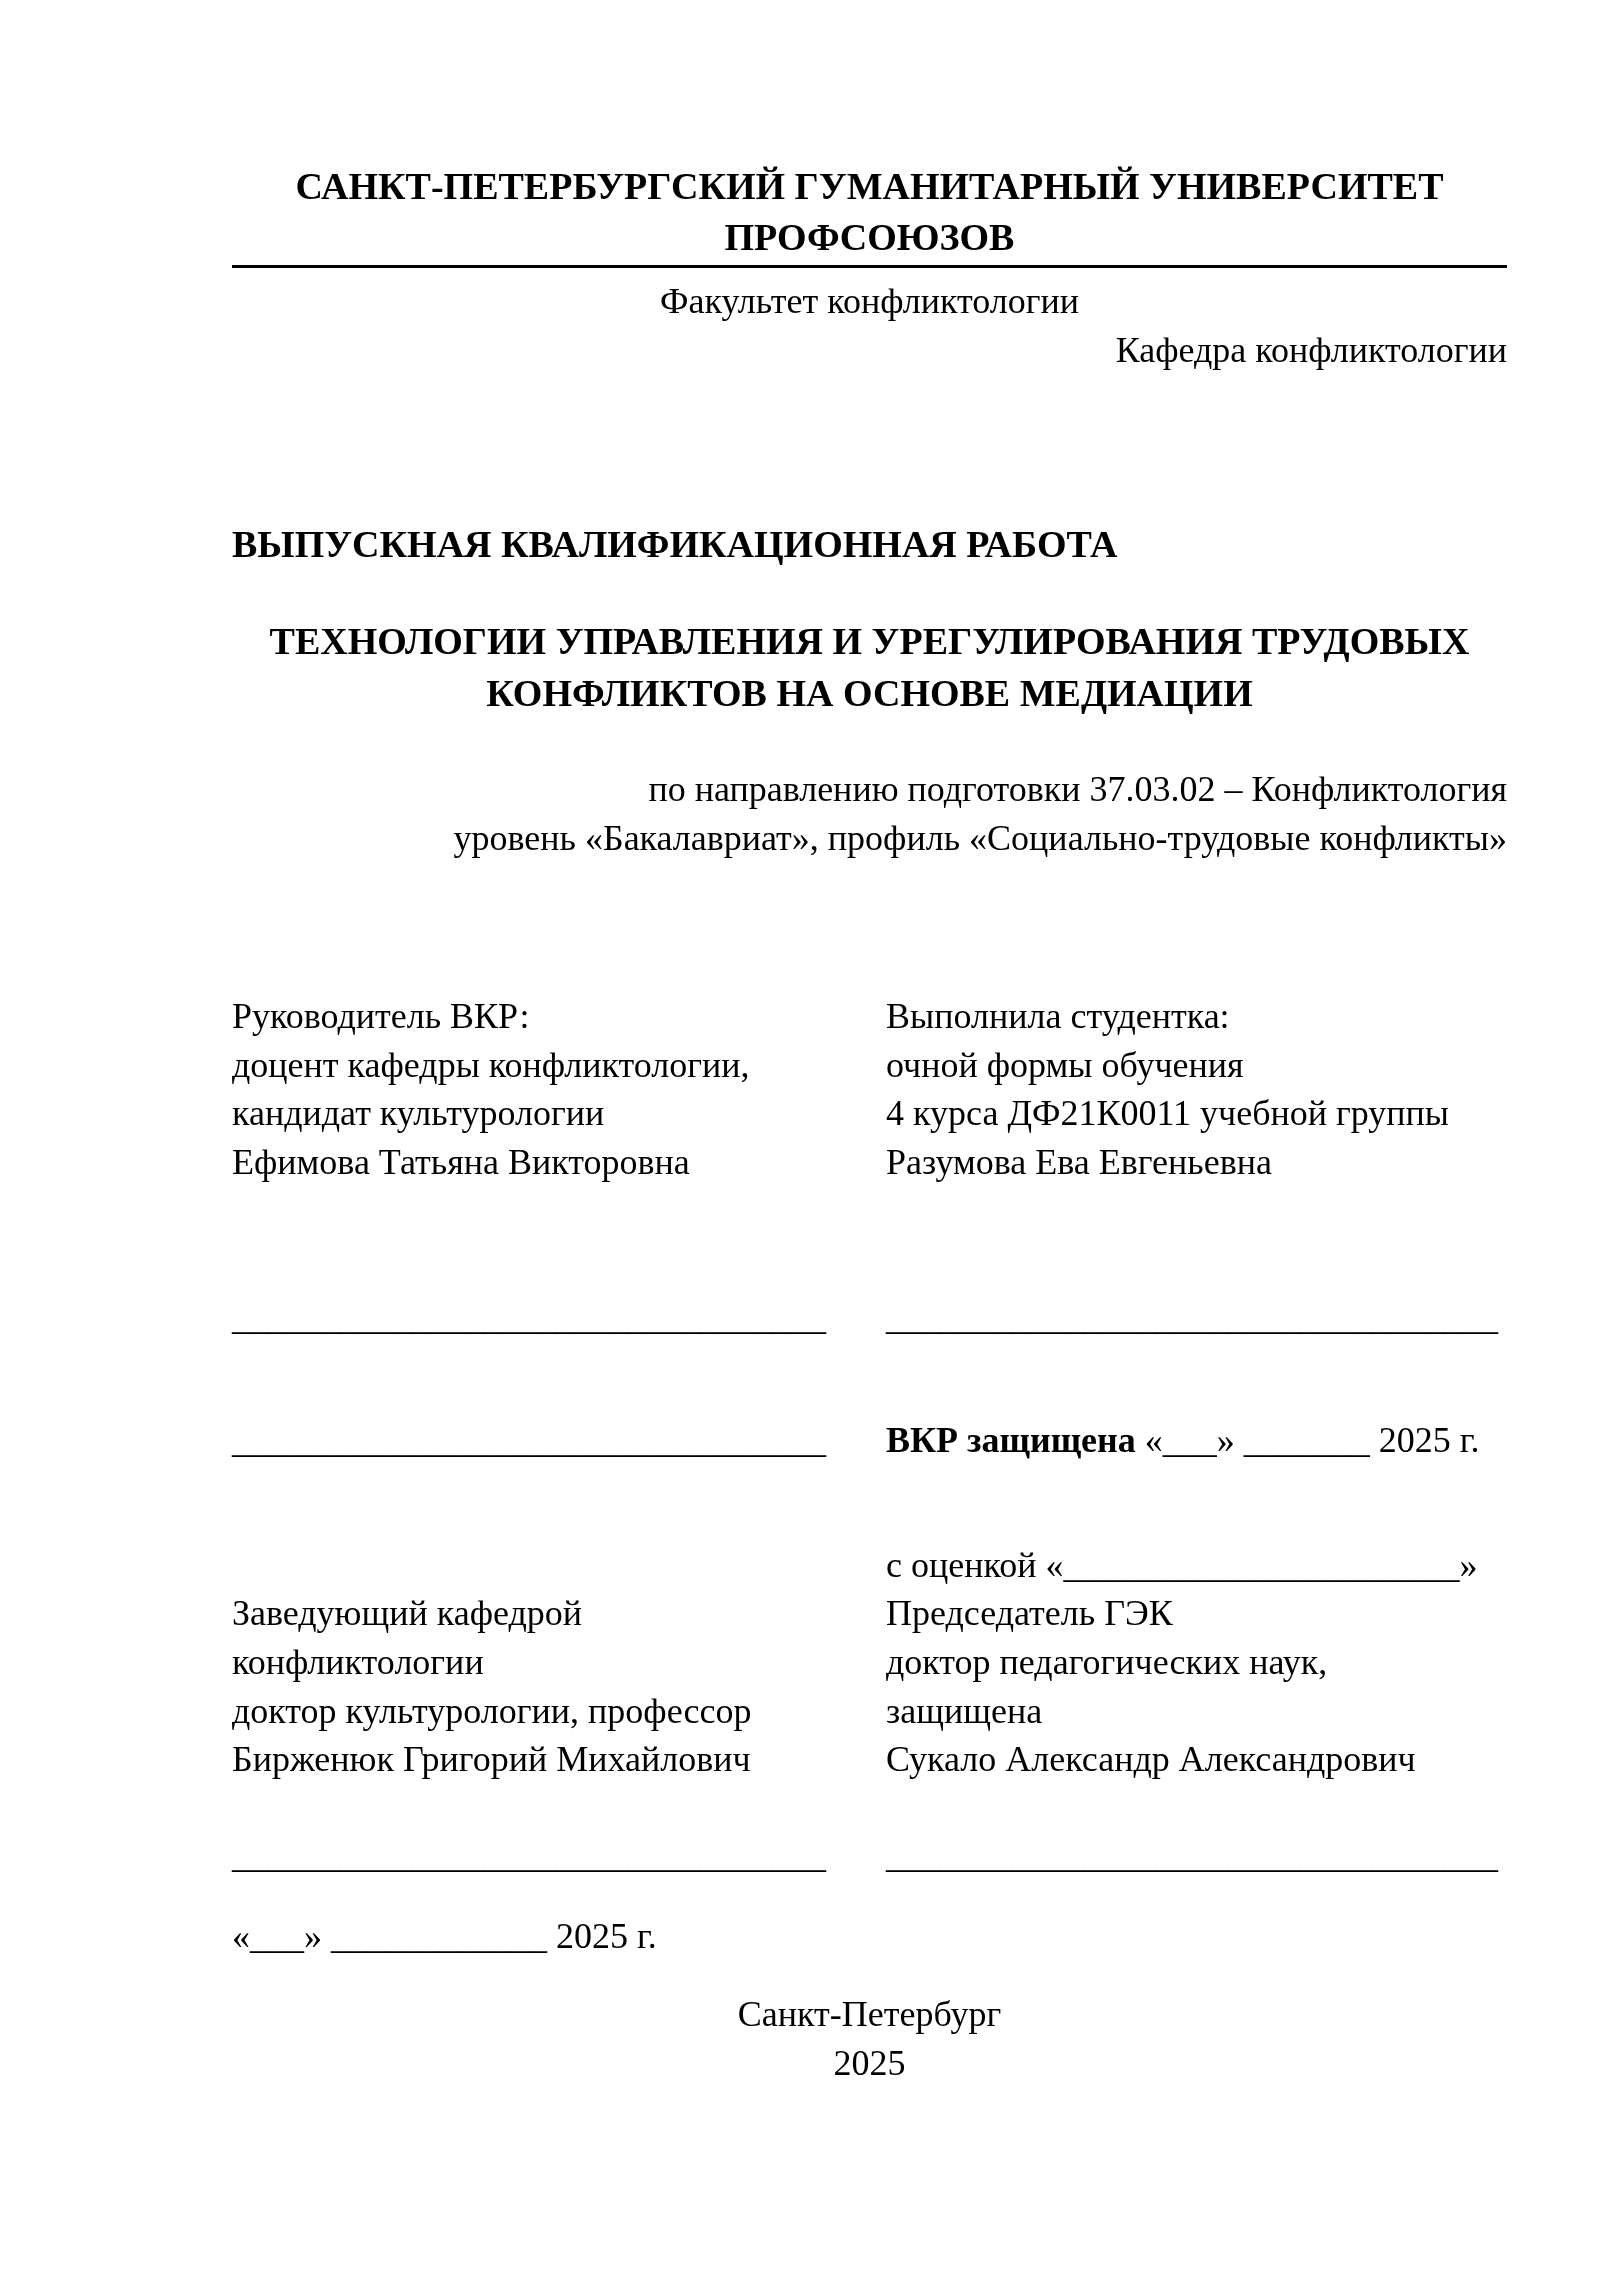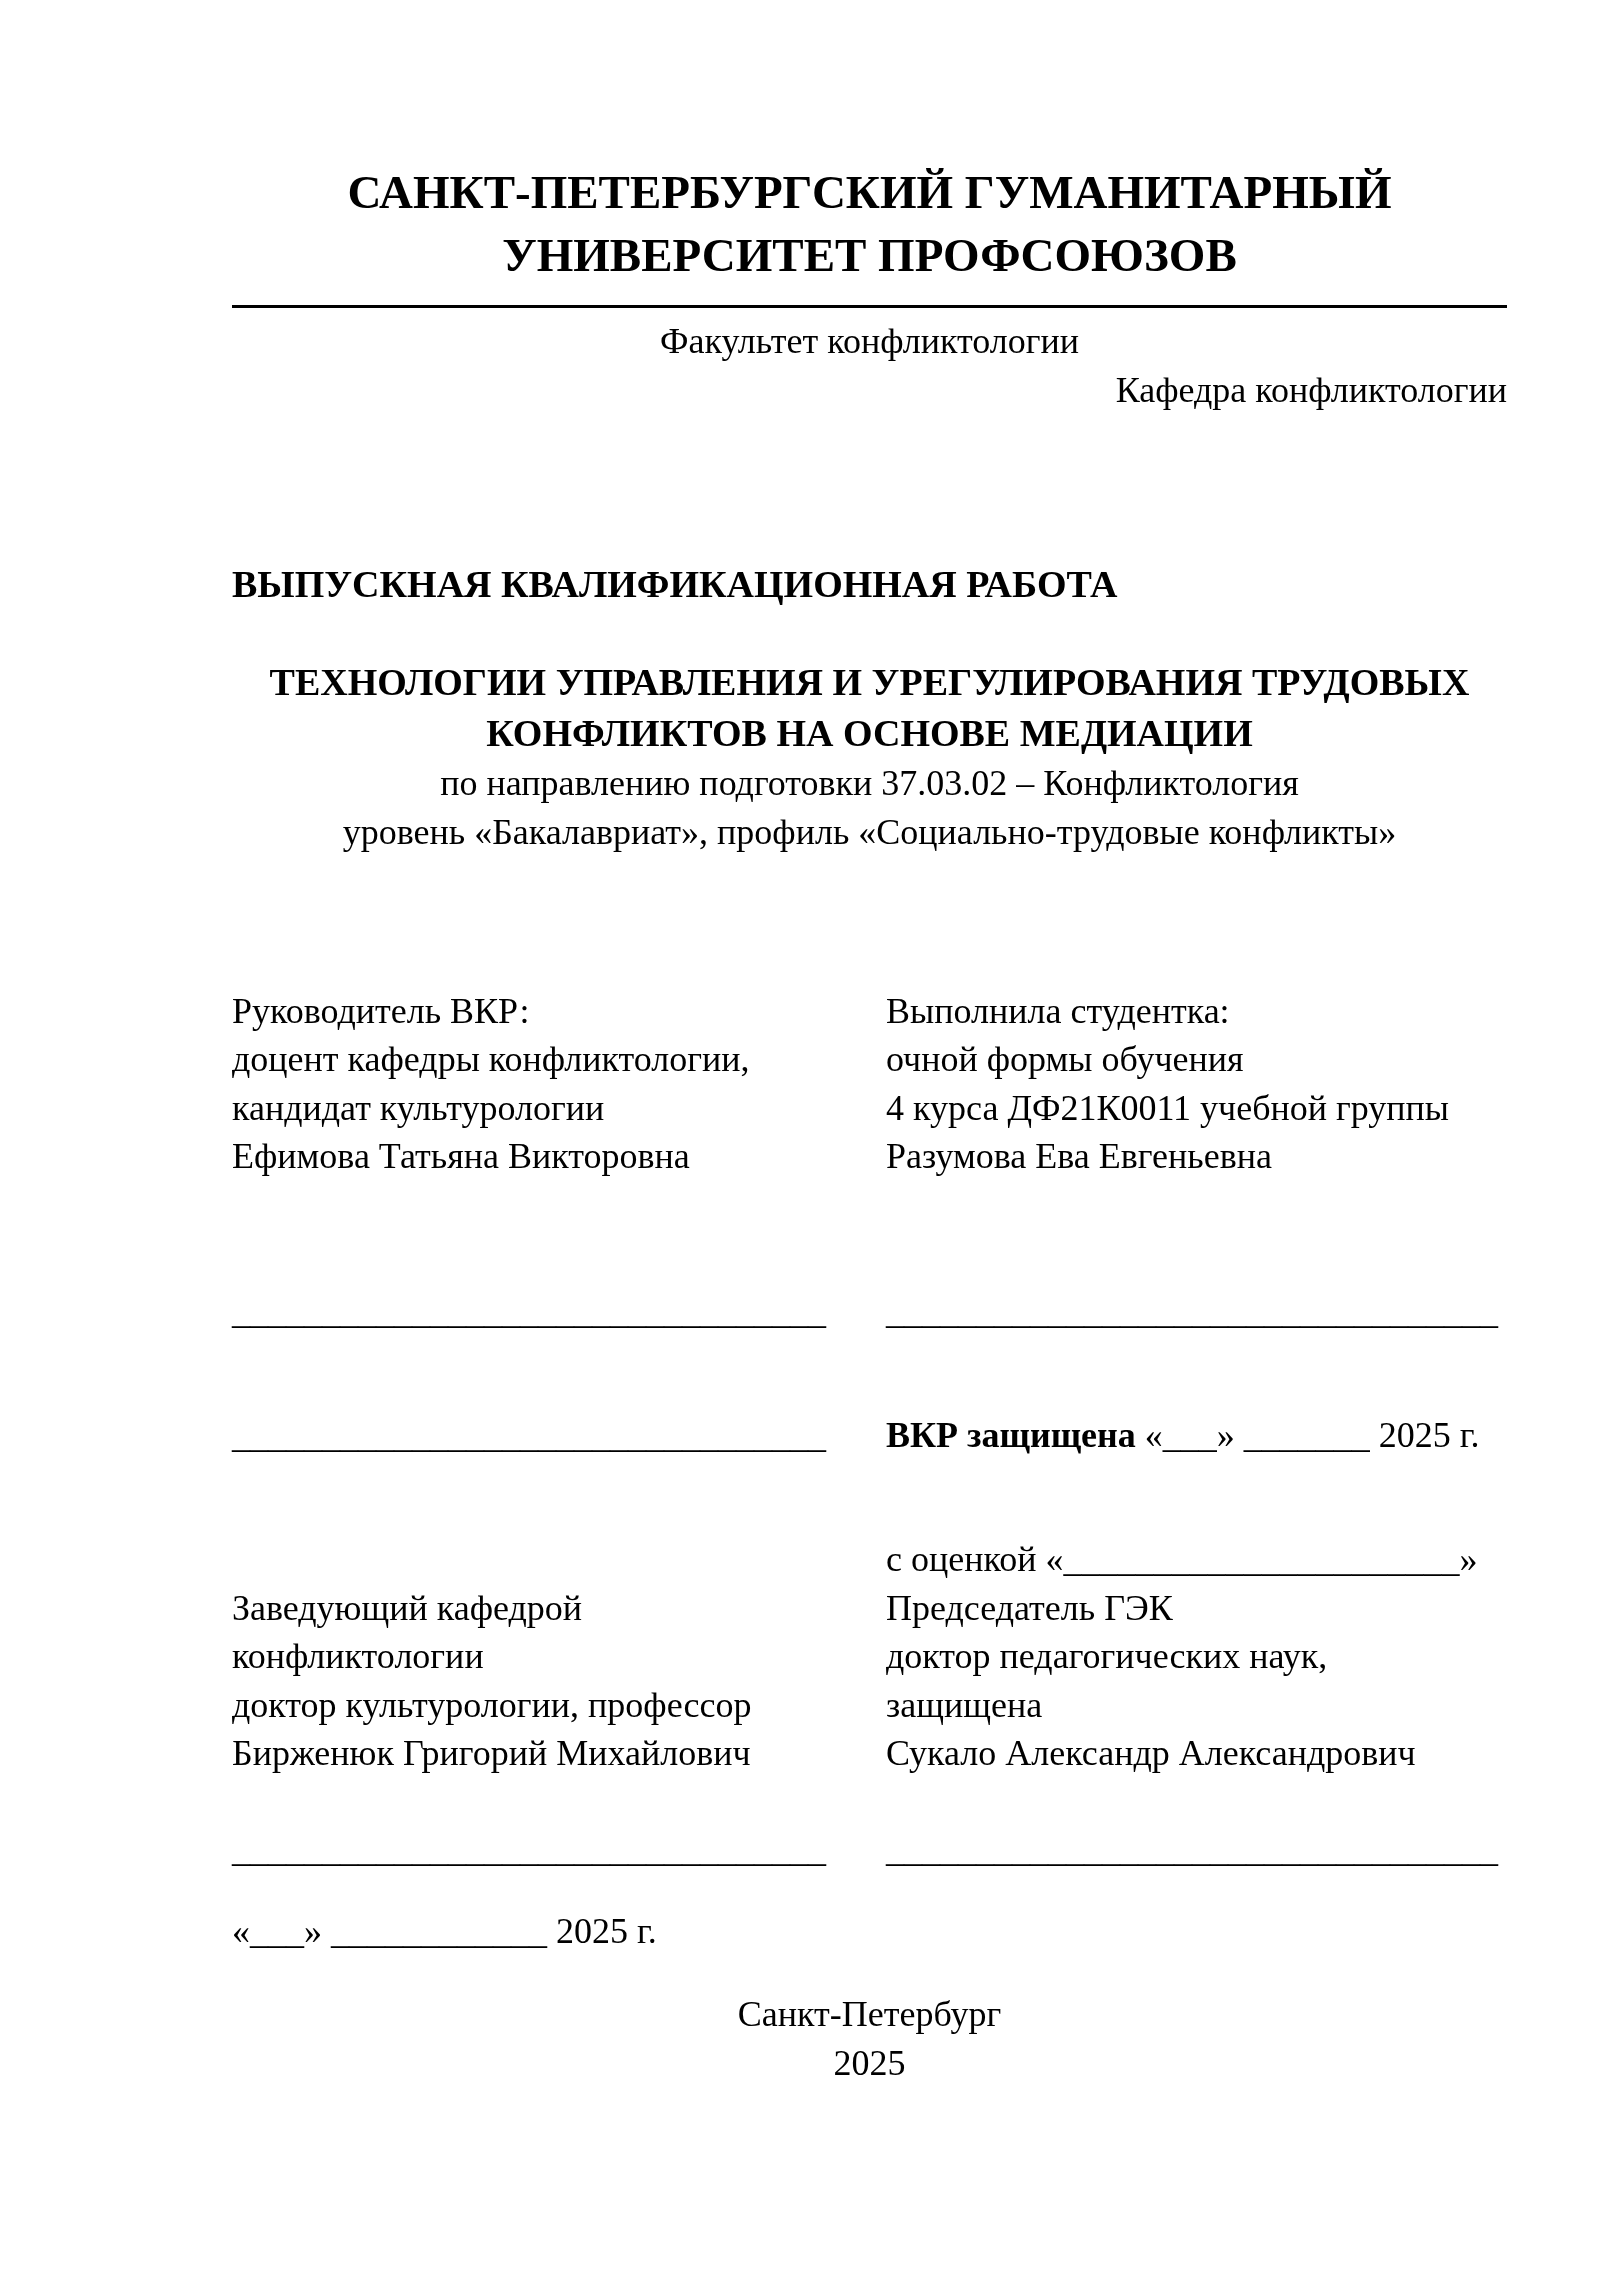--- a/index.html
+++ b/index.html
@@ -12,40 +12,40 @@
     color: #000000;
     font-family: "Liberation Serif", serif;
     font-size: 36px;
     line-height: 1.35;
     padding: 161px 116px 0 232px;
     overflow: hidden;
   }
   .b { font-weight: bold; }
   .header-line {
     font-weight: bold;
-    font-size: 47px;
+    font-size: 38px;
     text-align: center;
     border-bottom: 3.1px solid #000;
-    padding-bottom: 17px;
+    padding-bottom: 1px;
   }
   .faculty { text-align: center; margin-top: 9.4px; }
   .department { text-align: right; }
   .work-type {
     text-align: left;
     font-weight: bold;
     font-size: 38px;
     margin-top: 145px;
   }
   .thesis-title {
     text-align: center;
     font-weight: bold;
     font-size: 38px;
     margin-top: 46px;
   }
-  .direction-block { text-align: center; }
+  .direction-block { text-align: right; margin-top: 46px; }
   .cols { display: flex; align-items: flex-end; }
   .cols-info { margin-top: 98px; }
   .col-left { flex: 0 0 654px; }
   .col-right { flex: 1; margin-top: 32px; }
   .sig-row1 { margin-top: 74px; }
   .sig-row2 { margin-top: 43px; }
   .blocks2 { margin-top: 44px; }
   .sig-row3 { margin-top: 15px; }
   .date-row { margin-top: 33px; }
   .footer {

